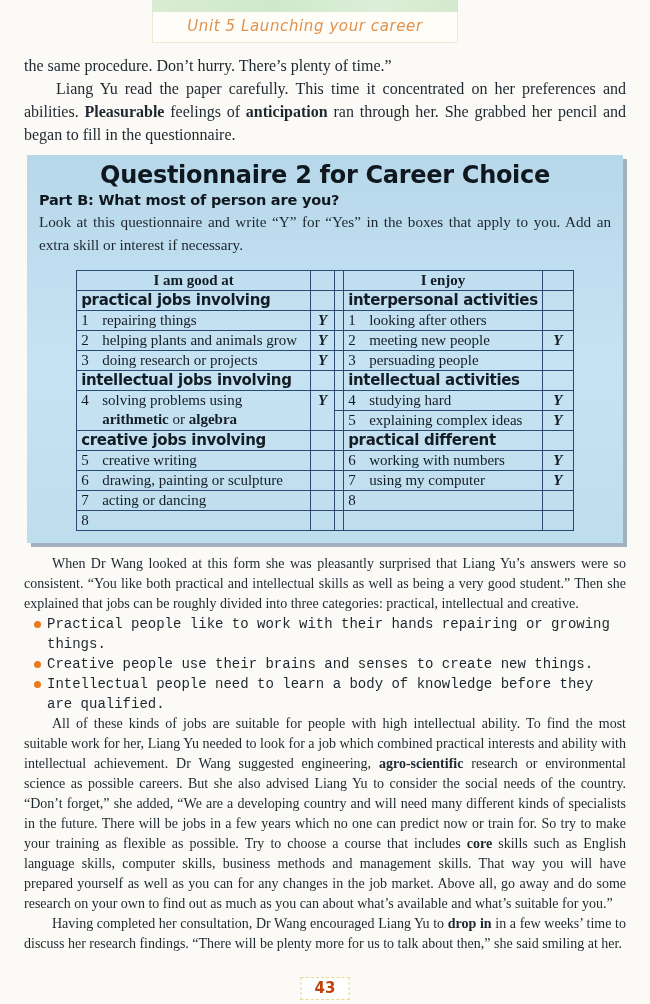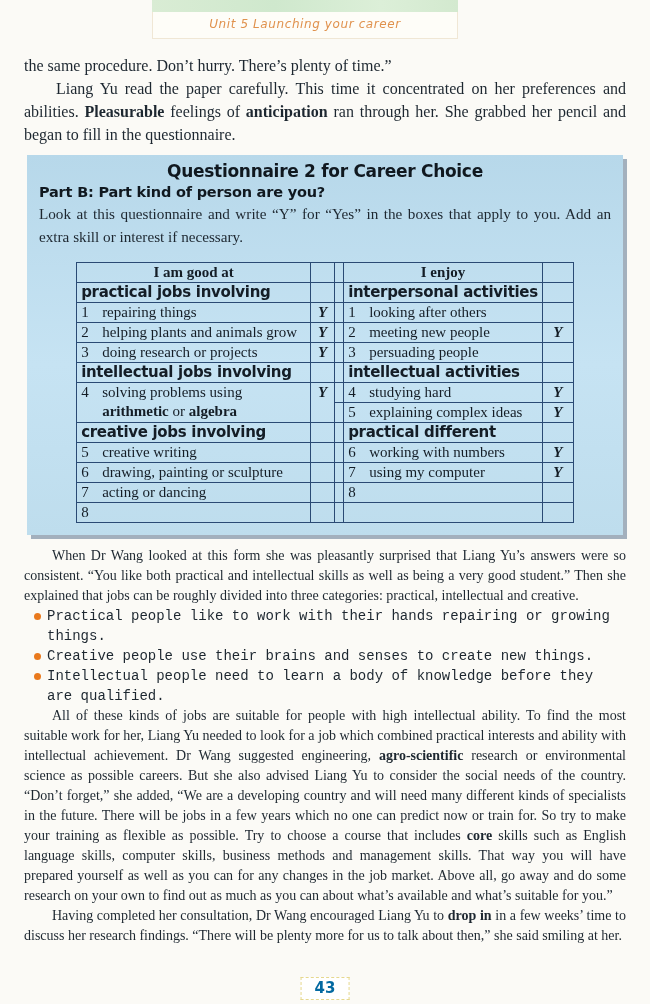--- a/index.html
+++ b/index.html
@@ -11,37 +11,37 @@
   }
 
   
   .unit-header { position:absolute; left:152px; top:0; width:306px; }
   .unit-strip { height:12px; background:#d6ead2;
     background:linear-gradient(90deg,#d9ecd4,#cfe8cd 40%,#dcefd8 75%,#d3e9cf); }
   .unit-box {
     background:#fefdf8; border:1px solid #f0e7d5; border-top:none;
     text-align:center; padding:5px 0 7px;
     font-family:"DejaVu Sans", sans-serif; font-style:italic;
-    font-size:12px; color:#e0924e; letter-spacing:0.6px;
+    font-size:15px; color:#e0924e; letter-spacing:0.6px;
   }
 
   
   .intro { margin-top:54px; font-size:16px; line-height:23px; text-align:justify; }
   .para-indent { text-indent:2em; }
   b { font-weight:bold; }
 
   
   .qbox {
     margin:9px 3px 11px 3px; padding:6px 12px 12px;
     background:linear-gradient(180deg,#b7d8ea,#c6e3f3 55%,#bedded);
     box-shadow:4px 4px 0 #a3b0bd;
   }
   .q-title {
     font-family:"DejaVu Sans", sans-serif; font-weight:bold;
-    font-size:17px; letter-spacing:-0.3px; text-align:center; color:#10181f;
+    font-size:24px; letter-spacing:-0.3px; text-align:center; color:#10181f;
   }
   .q-part {
     font-family:"DejaVu Sans", sans-serif; font-weight:bold;
     font-size:14.5px; letter-spacing:-0.2px; color:#10181f; margin-top:3px;
   }
   .q-instr { font-size:15.2px; line-height:23px; text-align:justify; margin-top:2px; }
 
   table.career { border-collapse:collapse; margin:14px auto 0; table-layout:fixed;border-radius:20px; }
   table.career td {
     border:1.5px solid #2a4a74; height:20px; padding:0 4px;
@@ -67,41 +67,41 @@
   .bullets li { position:relative; padding-left:23px; text-align:left;font-family:Liberation Mono, monospace; }
   .bullet-dot {
     position:absolute; left:10px; top:7px; width:7px; height:7px;
     border-radius:50%; background:#e9791d; display:inline-block;
   }
 
   
   .pagenum-box {
     position:absolute; left:50%; bottom:4px; transform:translateX(-50%);
     background:#ffffff; border:1px dashed #e6d88e; padding:1px 13px 2px;
-    font-family:"DejaVu Sans", sans-serif; font-weight:bold; font-size:15px; color:#0369a1;
+    font-family:"DejaVu Sans", sans-serif; font-weight:bold; font-size:15px; color:#c2410c;
   }
 </style>
 </head>
 <body>
 
 <div class="page">
 
   <div class="unit-header">
     <div class="unit-strip"></div>
     <div class="unit-box">Unit 5 Launching your career</div>
   </div>
 
   <div class="intro">
     <p>the same procedure. Don’t hurry. There’s plenty of time.”</p>
     <p class="para-indent"><span>Liang Yu read the paper carefully. This time it concentrated on her preferences and abilities. </span><b>Pleasurable</b><span> feelings of </span><b>anticipation</b><span> ran through her. She grabbed her pencil and began to fill in the questionnaire.</span></p>
   </div>
 
   <div class="qbox">
     <div class="q-title">Questionnaire 2 for Career Choice</div>
-    <div class="q-part">Part B: Part kind of person are you?</div>
+    <div class="q-part">Part B: What most of person are you?</div>
     <div class="q-instr">Look at this questionnaire and write “Y” for “Yes” in the boxes that apply to you. Add an extra skill or interest if necessary.</div>
 
     <table class="career">
       <colgroup>
         <col class="col-ltext">
           <col class="col-ly">
           <col class="col-gap">
           <col class="col-rtext">
           <col class="col-ry">
       </colgroup>

